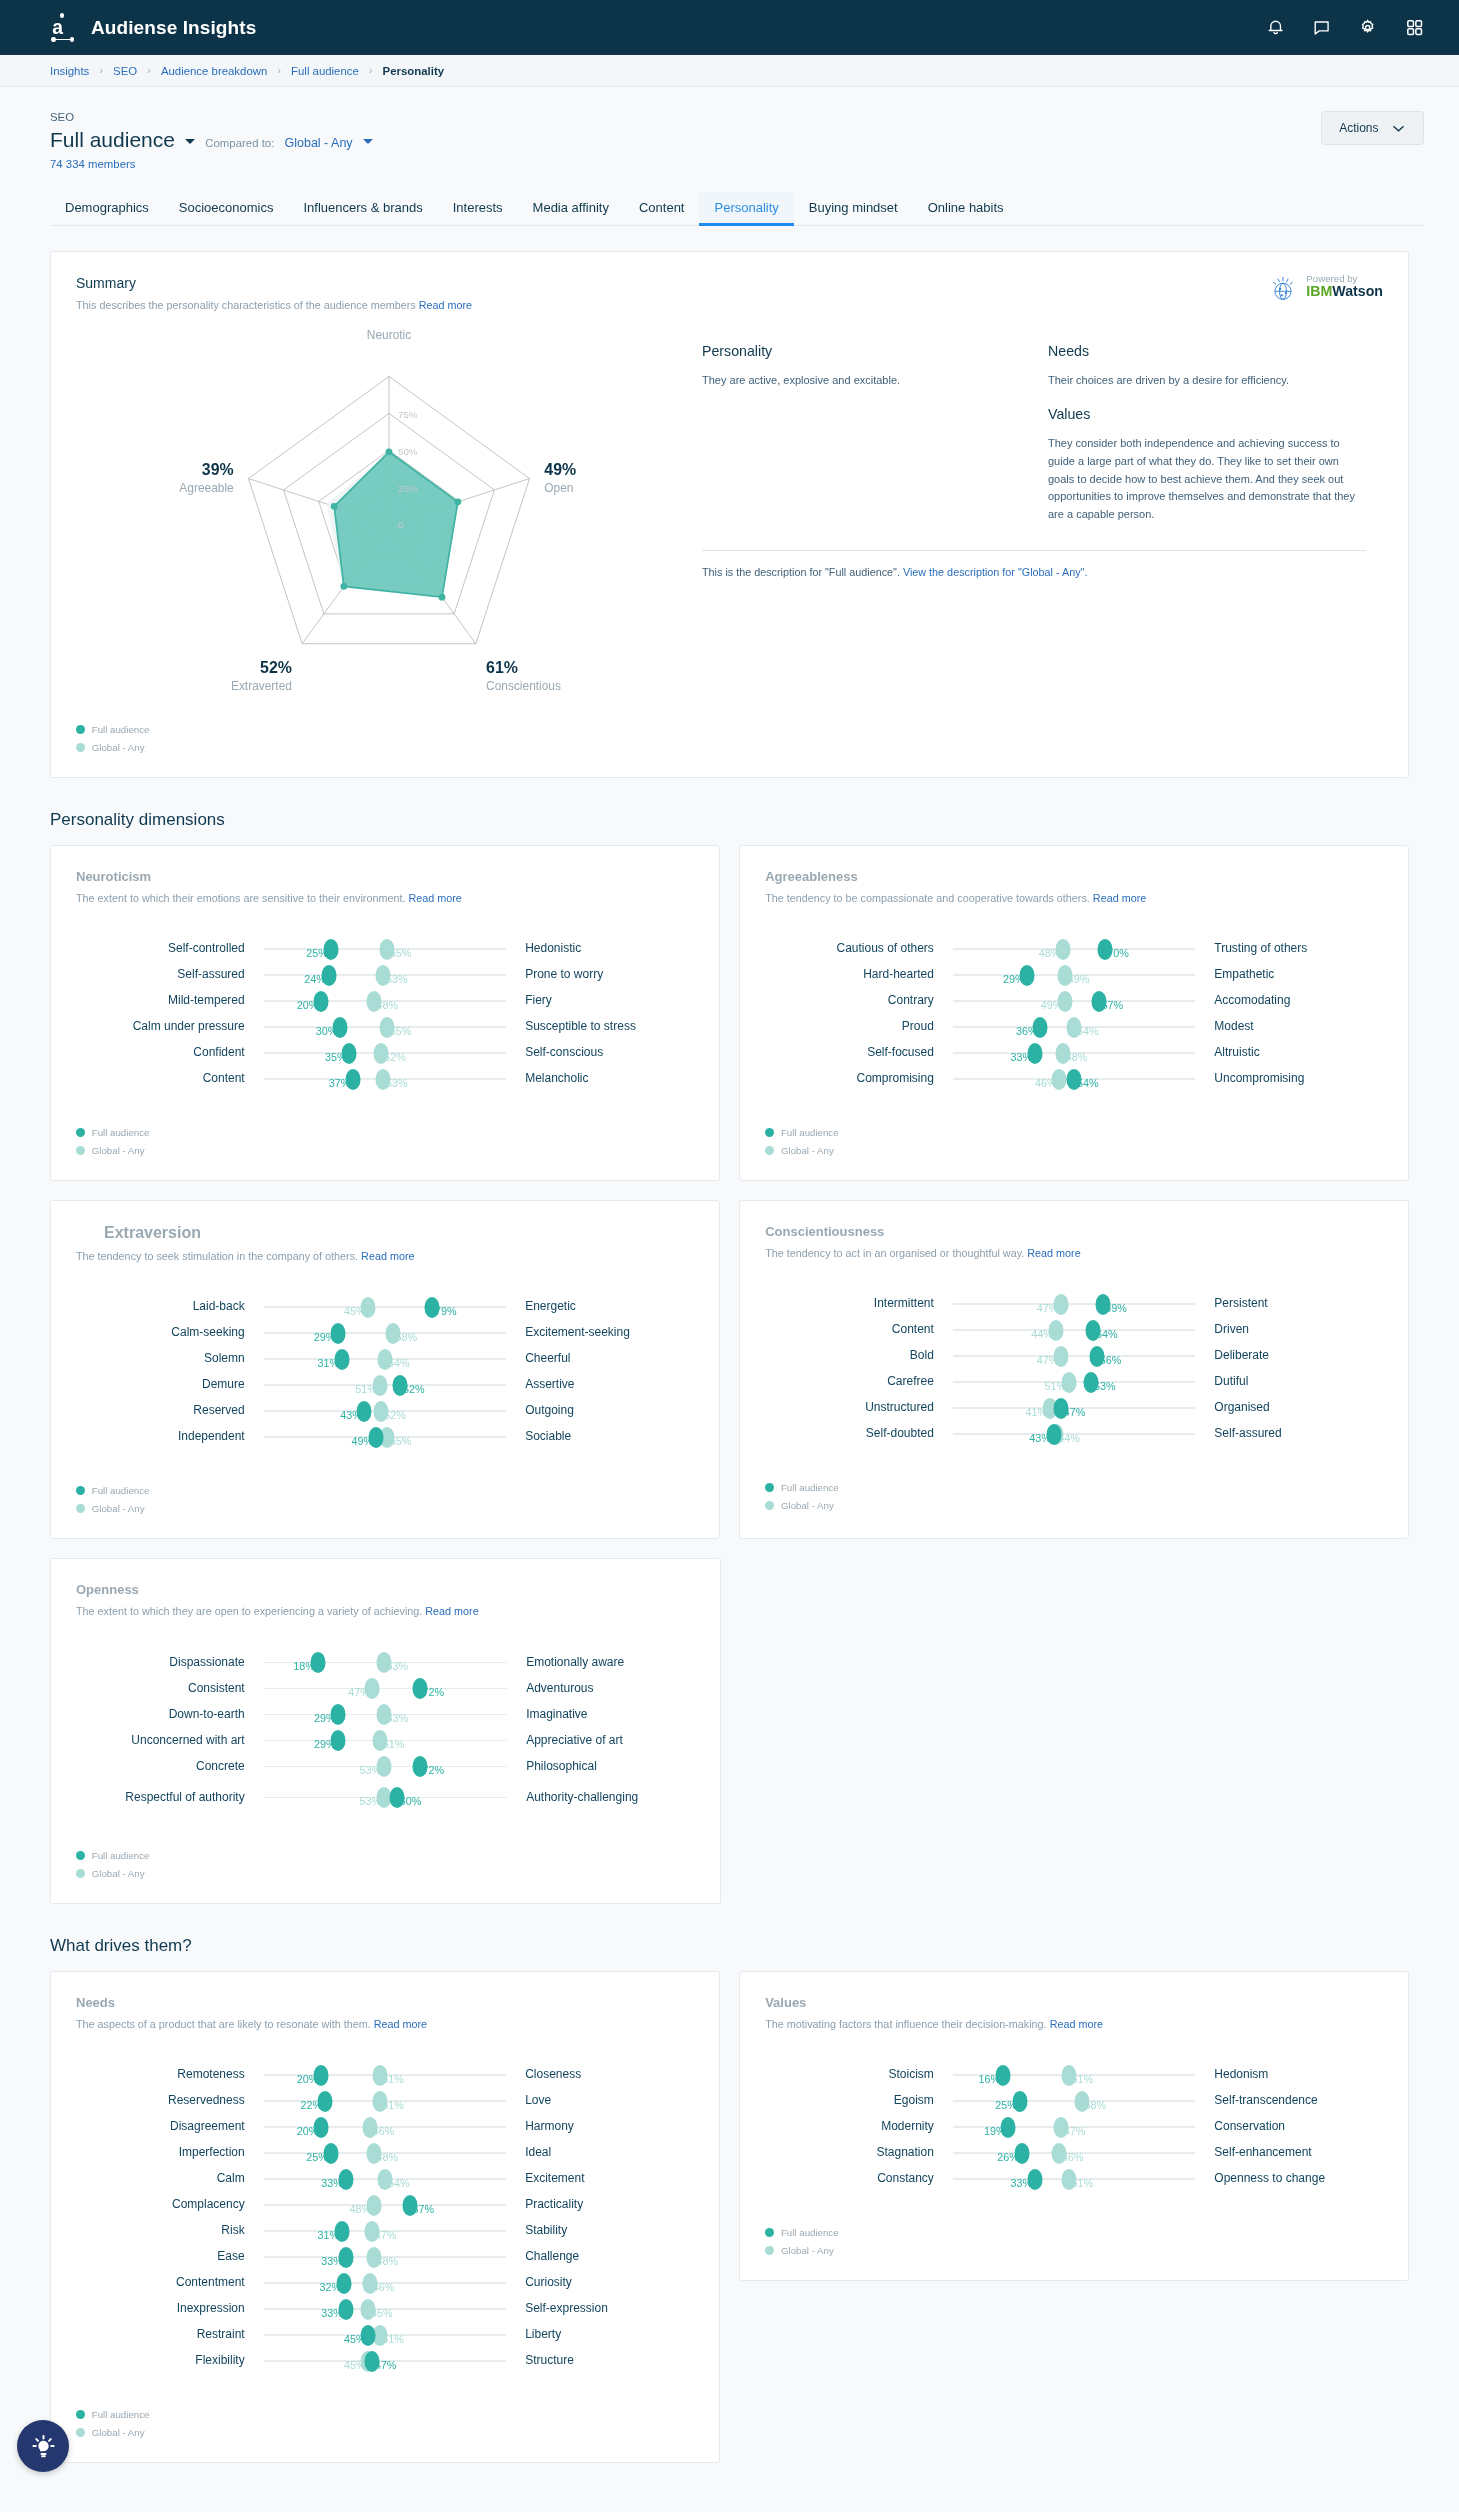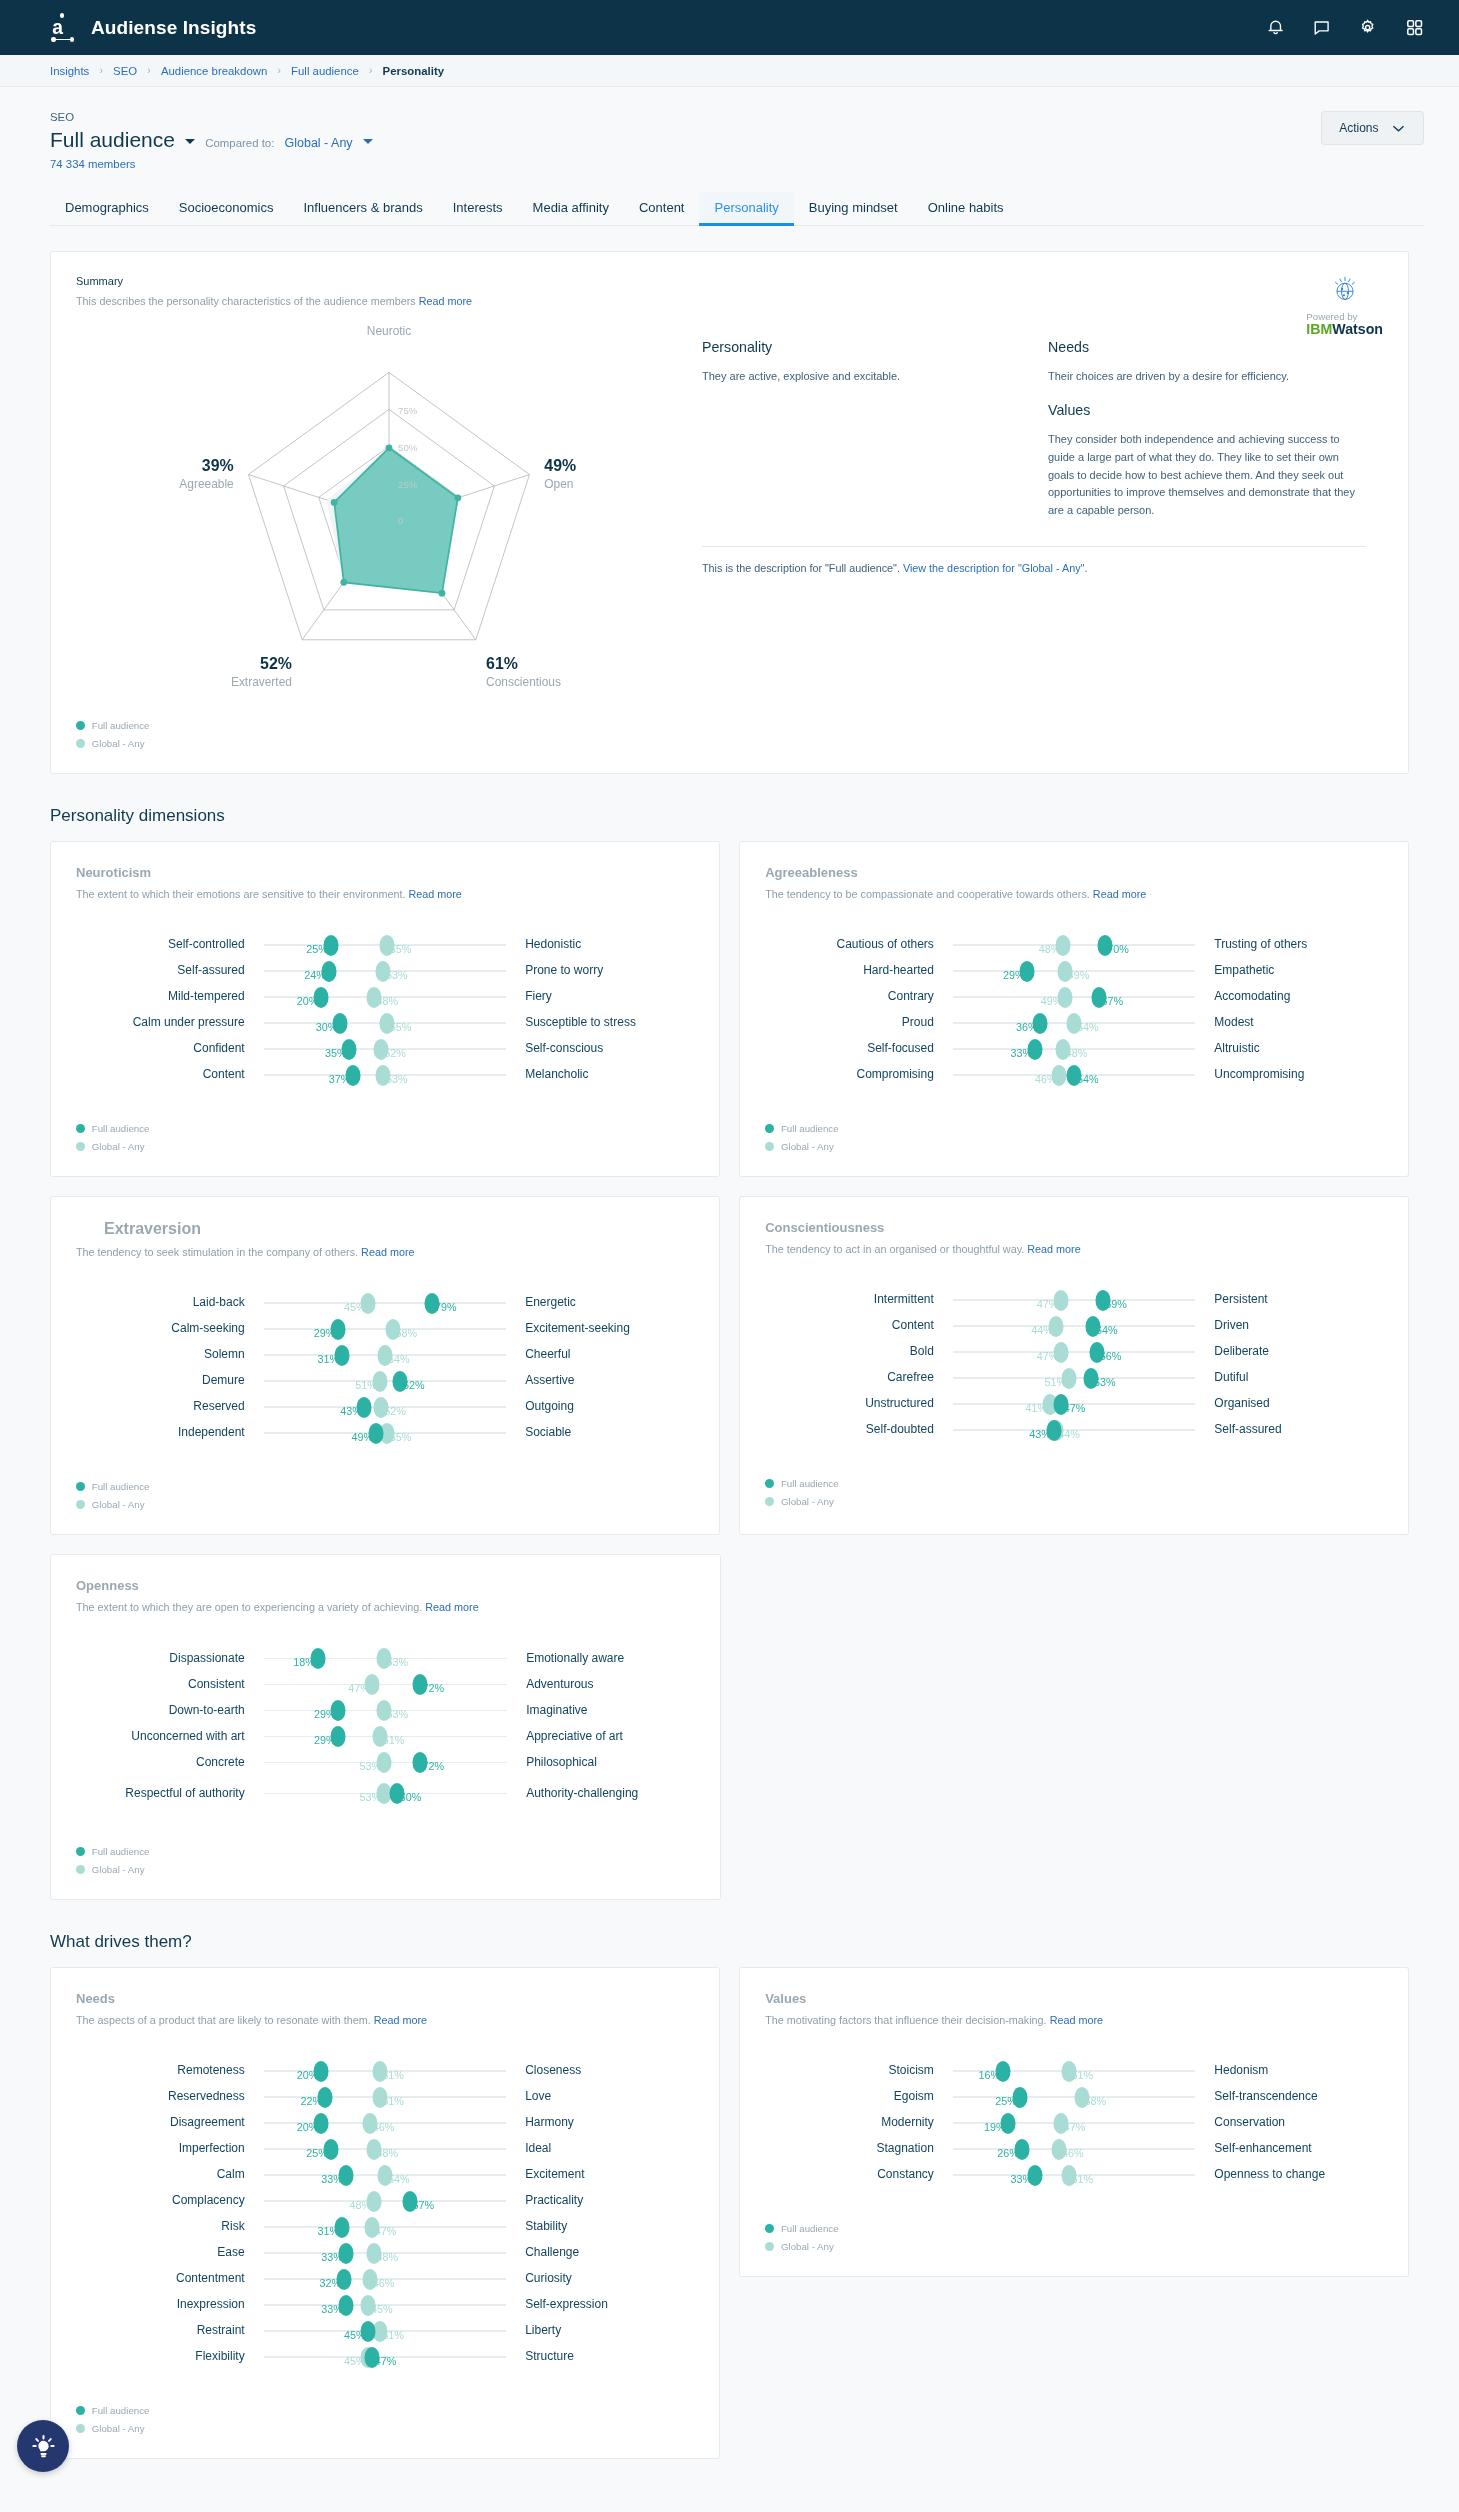--- a/index.html
+++ b/index.html
@@ -69,26 +69,26 @@
     width: calc(100% - 85px);
   }
   .tab { padding: 8px 15px 10.2px; font-size: 13px; color: #10394f; cursor: pointer; position: relative; white-space: nowrap; }
   .tab.active { color: #2e8fe8; background: #f1f6fb; }
   .tab.active:after { content:""; position:absolute; left:0; right:0; bottom:-1.1px; height: 3.4px; background:#1d8cf0; }
 
   
   .content { padding: 0 50px; }
   .card { background:#fff; border:0.6px solid #e5eaef; border-radius:2.8px; }
   .card-pad { padding: 23px 25px 24px; }
-  .card-title { font-size: 11px; color: #10394f; }
+  .card-title { font-size: 14px; color: #10394f; }
   .card-sub { font-size: 10.8px; color: #8c9fad; margin-top: 8px; }
   .card-sub a, .readmore { color:#2a6ebb; text-decoration:none; }
 
   .summary { margin-top: 25px; position: relative; }
-  .watson { position: absolute; right: 25px; top: 21.6px; display:flex; align-items:center; gap:8px;flex-direction:column;}
+  .watson { position: absolute; right: 25px; top: 21.6px; display:flex; align-items:flex-start; gap:8px;}
   .watson-txt1 { font-size:9.7px; color:#9aa8b2; line-height:1.05; }
   .watson-txt2 { font-size:14.2px; font-weight:700; line-height:1.05; }
   .watson-txt2 .ibm { color:#5aa627; }
   .watson-txt2 .ws { color:#0d3349; }
 
   .summary-body { display:flex; gap: 0; margin-top: 17px; }
   .radar-col { width: 671px; display:flex; justify-content:center; }
   .text-col { flex:1; padding-top: 15px; padding-right: 17px; }
   .text-grid { display:flex; gap: 36px; }
   .text-grid h3 { font-size: 14.2px; font-weight: 400; color:#10394f; margin-bottom: 12.5px; }

